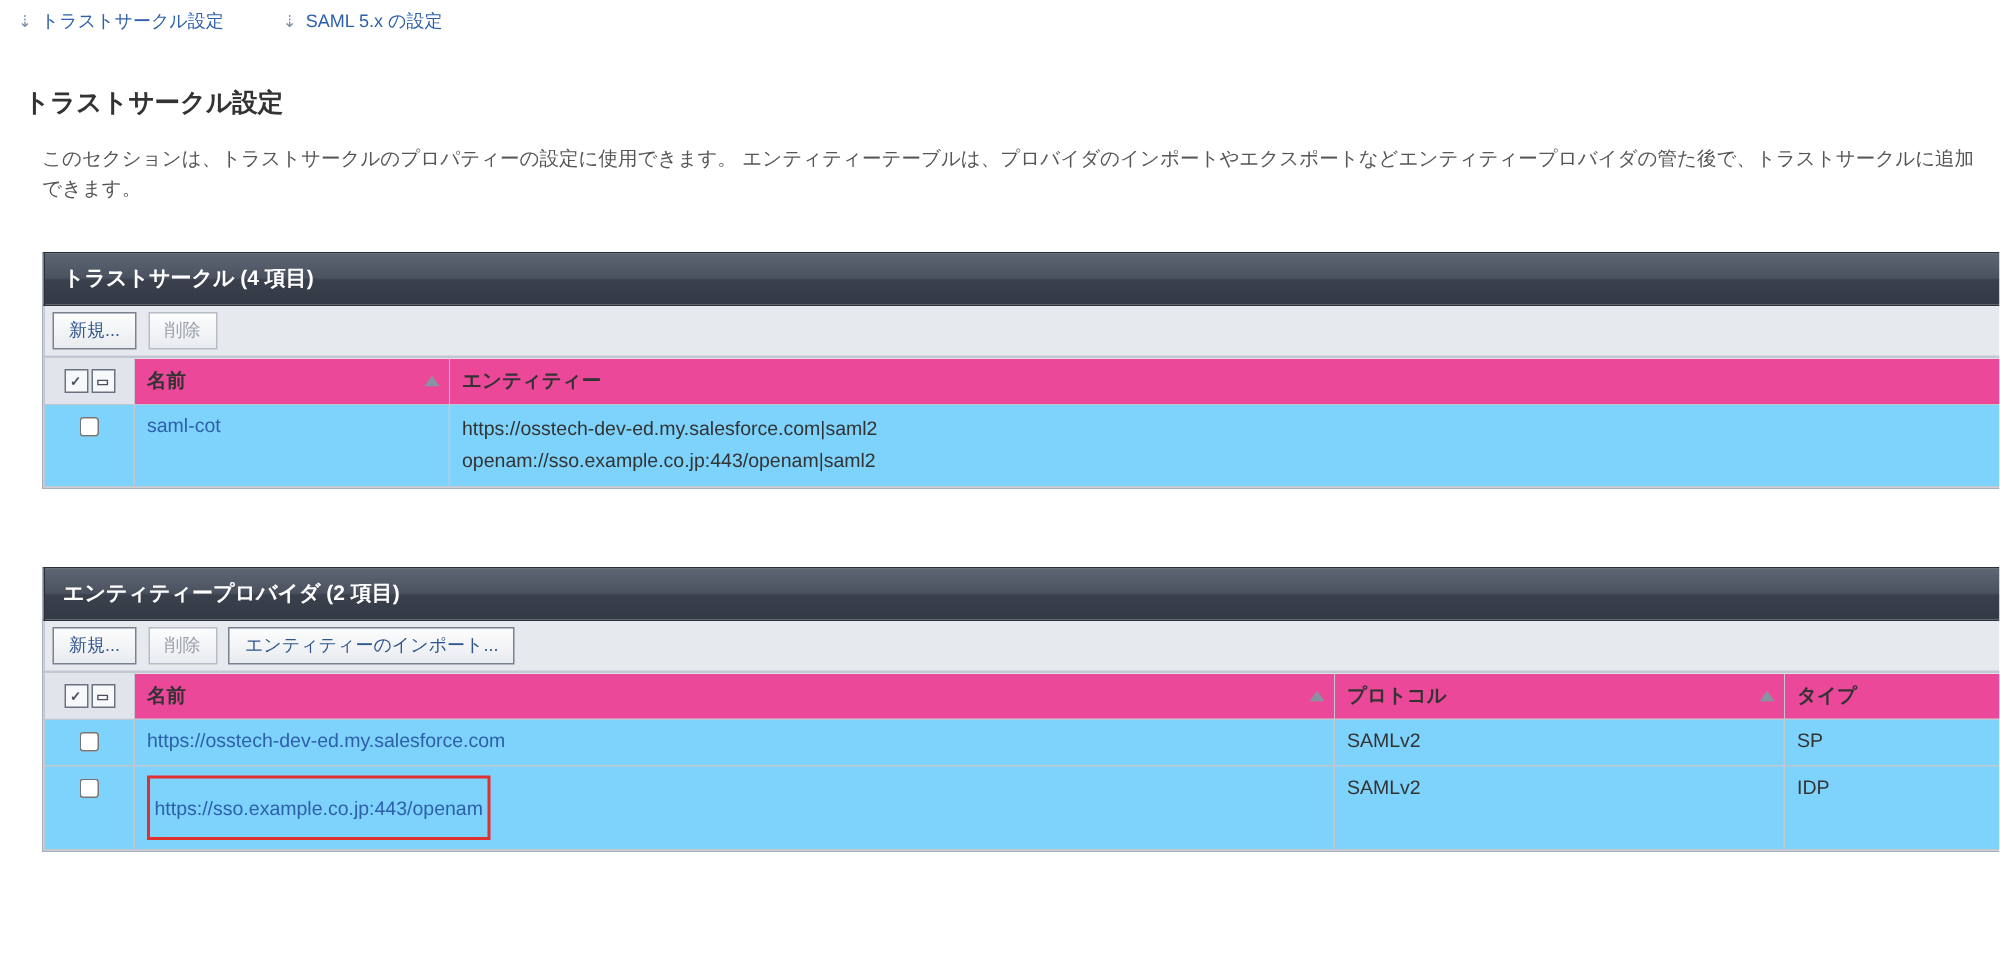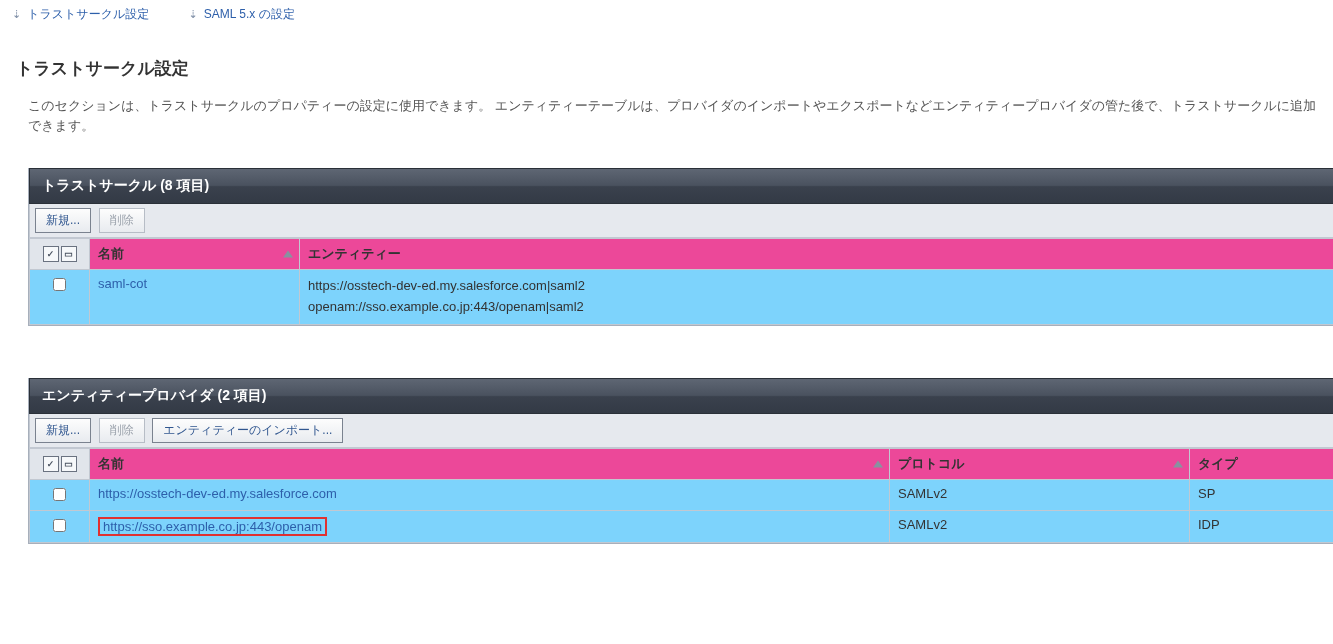--- a/index.html
+++ b/index.html
@@ -19,21 +19,21 @@
 th,td{border:1px solid #c2c8d1;border-right:none;padding:6px 8px;text-align:left;vertical-align:top;font-size:13px}
 th{background:#ec4899;color:#333;font-weight:bold;position:relative}
 .th-tools{width:58px;background:#e1e5eb;text-align:center}
 .tool-ico{display:inline-block;width:14px;height:14px;border:1px solid #6a7280;background:#f6f8fa;font-size:9px;line-height:14px;text-align:center;color:#4a5260;margin:0 1px;cursor:pointer}
 .sort-ico{position:absolute;right:6px;top:50%;transform:translateY(-50%);width:0;height:0;border-left:5px solid transparent;border-right:5px solid transparent;border-bottom:7px solid #8992a0}
 td.chkcell{width:58px;text-align:center;background:#eef1f5}
 td.chkcell input{margin:2px auto}
 td.namecell a{color:#2d5faa;text-decoration:none;cursor:pointer}
 td.entities{color:#333;line-height:1.6}
 .row-odd td{background:#7dd3fc}
-.highlight{border:2px solid #e03030;padding:0 3px;display:inline-block}
+.highlight{border:2px solid #e03030;padding:12px 3px;display:inline-block}
 .col-name-s{width:210px}
 .col-name-l{width:800px}
 .col-proto{width:300px}
 .col-type{width:auto}
 </style>
 </head>
 <body>
 
 <div class="anchor-links">
   <span class="anchor-link">
@@ -43,21 +43,21 @@
   <span class="anchor-link">
     <span class="glyph">⇣</span>
     <span>SAML 5.x の設定</span>
   </span>
 </div>
 
 <div class="page-title">トラストサークル設定</div>
 <div class="page-desc">このセクションは、トラストサークルのプロパティーの設定に使用できます。 エンティティーテーブルは、プロバイダのインポートやエクスポートなどエンティティープロバイダの管た後で、トラストサークルに追加できます。</div>
 
 <div class="panel">
-  <div class="panel-header">トラストサークル (8 項目)</div>
+  <div class="panel-header">トラストサークル (4 項目)</div>
   <div class="action-bar">
     <span class="btn link-btn">新規...</span>
     <span class="btn disabled">削除</span>
   </div>
   <table>
     <colgroup>
         <col style="width:60px">
         <col class="col-name-s">
         <col>
       </colgroup>

